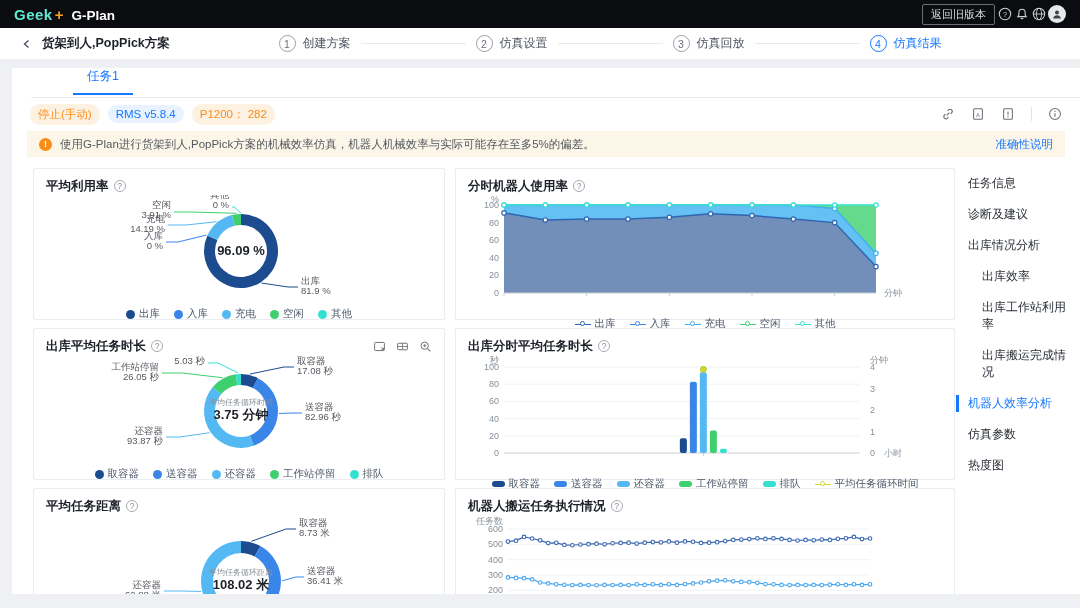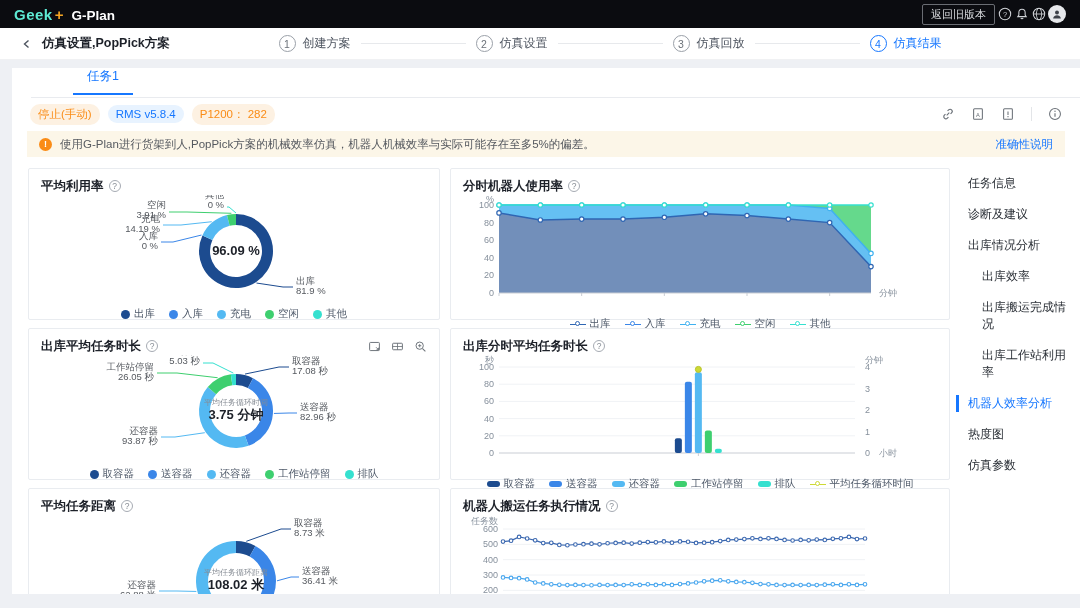--- a/index.html
+++ b/index.html
@@ -48,21 +48,21 @@
   .right-icons svg { width:14px; height:14px; cursor:pointer;}
   .vdiv { width:1px; height:14px; background:#e3e5e8;}
   .banner { margin:1px 15px 6px 15px; height:26px; background:#fcf6e8; display:flex; align-items:center;
     padding:0 12px; gap:8px; font-size:11.5px; color:#55595f;}
   .banner .warn { width:13px; height:13px; border-radius:50%; background:#fa8c16; color:#fff;
     display:flex; align-items:center; justify-content:center; font-size:9px; font-weight:bold; flex:none;}
   .banner .blink { margin-left:auto; color:#1677ff; cursor:pointer;}
 
   
   .charts { position:absolute; left:16px; top:100px; width:932px;}
-  .crow { display:flex; gap:10px; margin-bottom:8px;}
+  .crow { display:flex; gap:10px; margin-bottom:8px;justify-content:center;}
   .card { background:#fff; border:1px solid #e9ecf0; border-radius:2px; height:152px; padding:8px 12px; position:relative;}
   .card.w1 { width:412px;} .card.w2 { width:500px;}
   .card-head { display:flex; align-items:center; height:18px;}
   .card-title { font-size:12.5px; font-weight:bold; color:#1d2129;}
   .qmark { width:12px;height:12px;border:1px solid #a6abb3;border-radius:50%;color:#868c94;font-size:8.5px;
     display:inline-flex;align-items:center;justify-content:center;margin-left:5px;}
   .head-icons { margin-left:auto; display:flex; gap:10px; color:#6b7178;}
   .head-icons svg{ width:13px;height:13px;cursor:pointer;}
   .legend { display:flex; justify-content:center; gap:14px; align-items:center; font-size:10.5px; color:#4e5969; margin-top:1px;}
   .legend .li { display:flex; align-items:center; gap:4px; cursor:pointer;}
@@ -117,21 +117,21 @@
         </svg>
     </span>
   </div>
 </div>
 
 <div class="stepsbar">
   <div class="back">
     <svg class="chev" viewBox="0 0 10 10">
         <polyline points="6.5,1.5 2.5,5 6.5,8.5" fill="none" stroke="#4e5560" stroke-width="1.4"></polyline>
       </svg>
-    <span class="title">仿真设置,PopPick方案</span>
+    <span class="title">货架到人,PopPick方案</span>
   </div>
   <div class="steps" id="steps-host">
       <span class="step">
         <span class="num">1</span>
         <span class="lab">创建方案</span>
       </span>
       <span class="connector"></span>
       <span class="step">
         <span class="num">2</span>
         <span class="lab">仿真设置</span>
@@ -636,19 +636,19 @@
             </svg></div>
       </div>
     </div>
   </div>
 
   <div class="anchors" id="anchors-host">
       <div class="ai">任务信息</div>
       <div class="ai">诊断及建议</div>
       <div class="ai">出库情况分析</div>
       <div class="ai sub">出库效率</div>
+      <div class="ai sub">出库工作站利用率</div>
       <div class="ai sub">出库搬运完成情况</div>
-      <div class="ai sub">出库工作站利用率</div>
       <div class="ai active">机器人效率分析</div>
+      <div class="ai">仿真参数</div>
       <div class="ai">热度图</div>
-      <div class="ai">仿真参数</div>
     </div>
 </div>
 
 </body></html>

